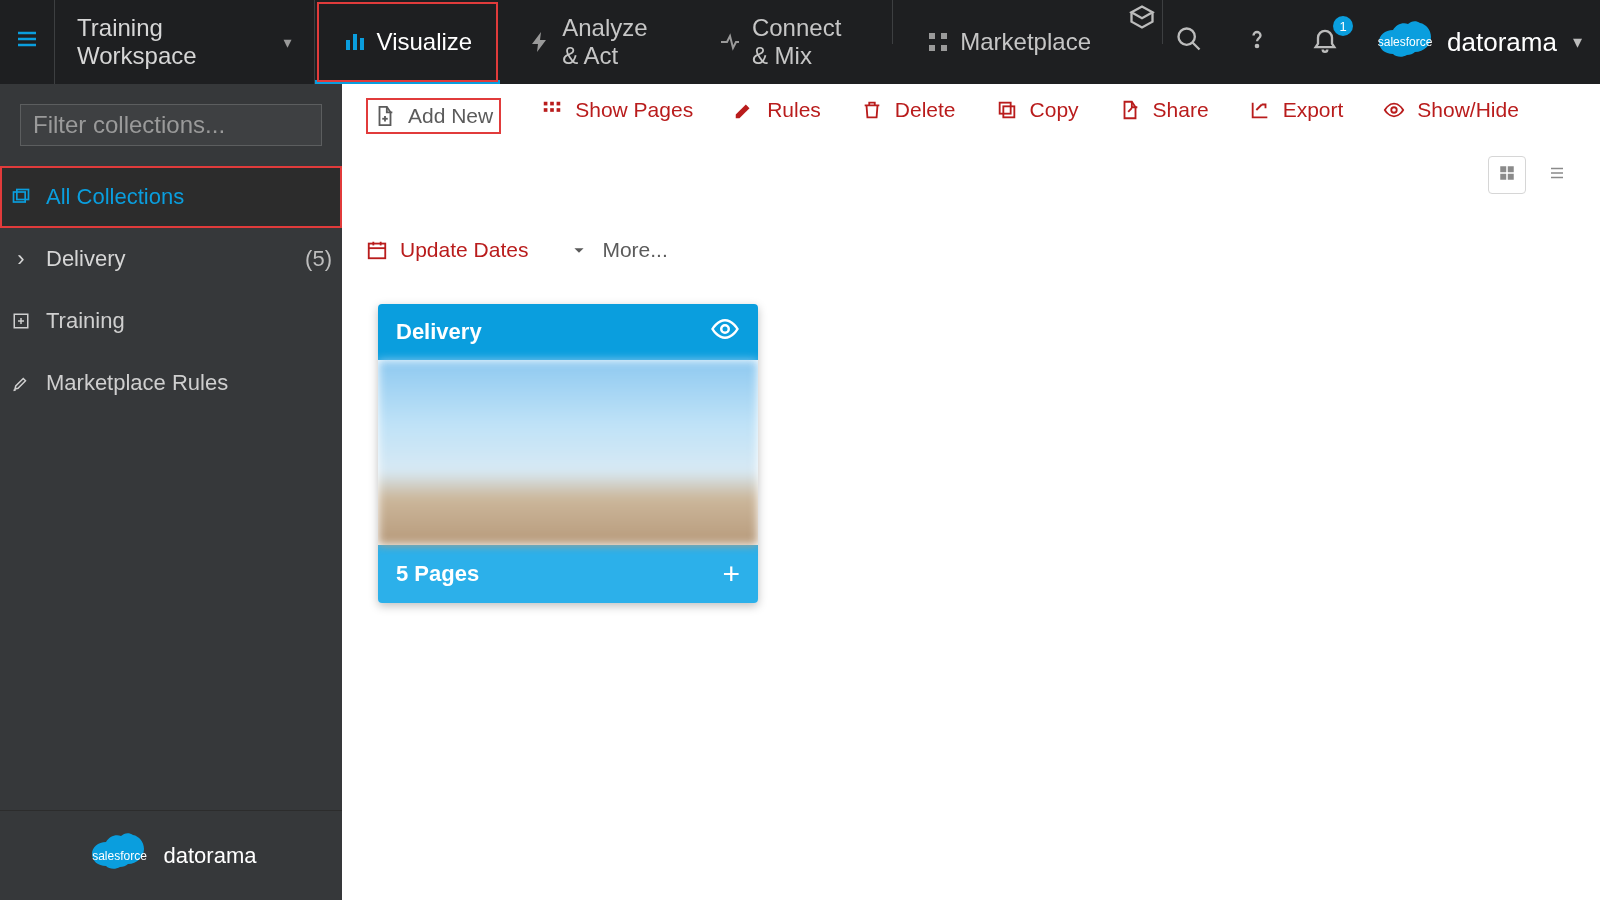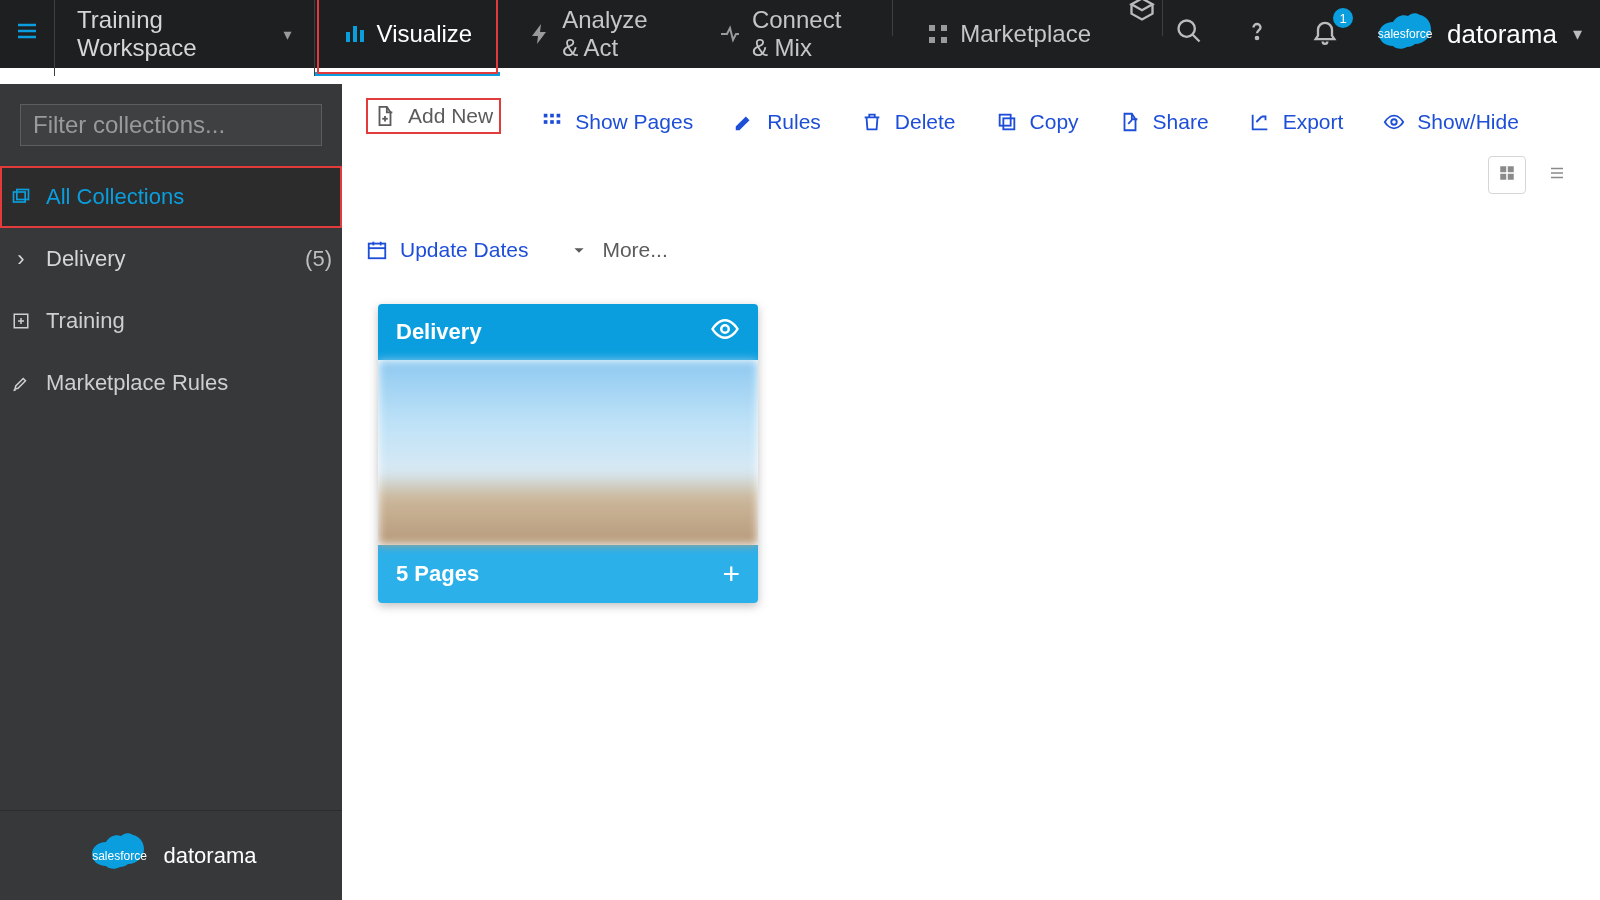--- a/index.html
+++ b/index.html
@@ -1,19 +1,19 @@
 <!DOCTYPE html>
 <html><head>
 <meta charset="utf-8">
 <style>
   * { margin:0; padding:0; box-sizing:border-box; font-family:Arial,Helvetica,sans-serif; }
   body { width:1600px; height:900px; background:#ffffff; overflow:hidden; }
 
   
-  .topbar { height:68px; background:#1e1f21; display:flex; align-items:center; color:#d6d6d6; font-size:24px; }
+  .topbar { height:84px; background:#1e1f21; display:flex; align-items:center; color:#d6d6d6; font-size:24px; }
   .hamburger { width:62px; height:84px; display:flex; align-items:center; justify-content:center; color:#0a9ede; border-right:1px solid #3d3f41; cursor:pointer;}
   .hamburger svg{width:24px;height:24px;}
   .workspace { padding:0 22px; display:flex; align-items:center; gap:22px; height:84px; border-right:1px solid #3d3f41; cursor:pointer;}
   .workspace .chev{font-size:16px;color:#9a9a9a;}
   .navtabs { display:flex; height:84px;}
   .tab { display:flex; align-items:center; gap:10px; padding:0 28px; height:84px; color:#c6c6c6; cursor:pointer;}
   .tab.active { color:#fff;}
   .tab .ticon{width:24px;display:inline-flex;align-items:center;justify-content:center;color:#0a9ede;}
   .tab .ticon.gray{color:#9a9a9a;}
   .tab .ticon svg{width:24px;height:24px;}
@@ -43,22 +43,22 @@
   .sb-item.all{background:#2c2c2c;color:#0a9ede;}
   .sb-item-wrap{position:relative;}
   .sb-item-wrap.hl::after{content:"";position:absolute;inset:0;border:2px solid #e13b3b;pointer-events:none;}
   .sb-item.collection{color:#d6d6d6;}
   .sb-item .count{margin-left:auto;color:#bdbdbd;}
   .sb-footer{margin-top:auto;height:90px;border-top:1px solid #2c2c2c;display:flex;align-items:center;justify-content:center;gap:10px;}
   .sb-footer .sf-cloud{width:68px;height:48px;}
   .sb-footer .txt{color:#fff;font-size:22px;}
 
   .content{flex:1;background:#ffffff;display:flex;flex-direction:column;}
-  .toolbar{padding:14px 24px 6px 24px;display:flex;align-items:flex-end;flex-wrap:wrap;column-gap:40px;row-gap:22px;}
-  .tb-item{display:flex;align-items:center;gap:12px;color:#1d4ed8;font-size:21px;cursor:pointer;}
+  .toolbar{padding:14px 24px 6px 24px;display:flex;align-items:flex-start;flex-wrap:wrap;column-gap:40px;row-gap:22px;}
+  .tb-item{display:flex;align-items:center;gap:12px;color:#b91c1c;font-size:21px;cursor:pointer;}
   .tb-item.enabled{color:#5b5b5b;}
   .tb-item .tbicn{width:22px;height:22px;display:inline-flex;align-items:center;justify-content:center;}
   .tb-item .tbicn svg{width:22px;height:22px;}
   .tb-hl{position:relative;padding:6px 8px;}
   .tb-hl::after{content:"";position:absolute;inset:0;border:2px solid #e13b3b;pointer-events:none;}
   .toolbar-right{margin-left:auto;display:flex;align-items:center;gap:12px;}
   .vbtn{width:38px;height:38px;border:1px solid #d6d6d6;border-radius:4px;display:flex;align-items:center;justify-content:center;color:#8a8a8a;cursor:pointer;}
   .vbtn svg{width:18px;height:18px;}
 
   .cards{padding:36px 36px; display:flex; gap:30px; flex-wrap:wrap; align-content:flex-start;}

